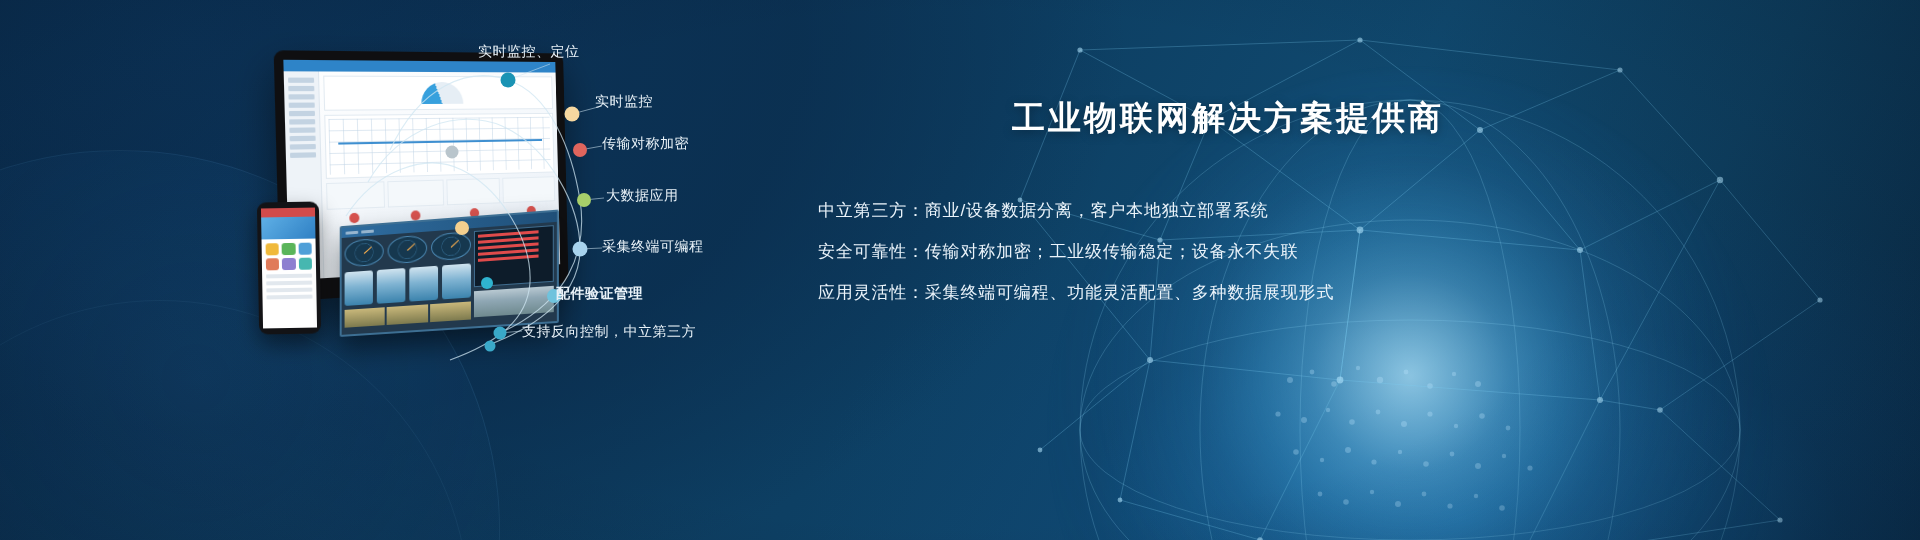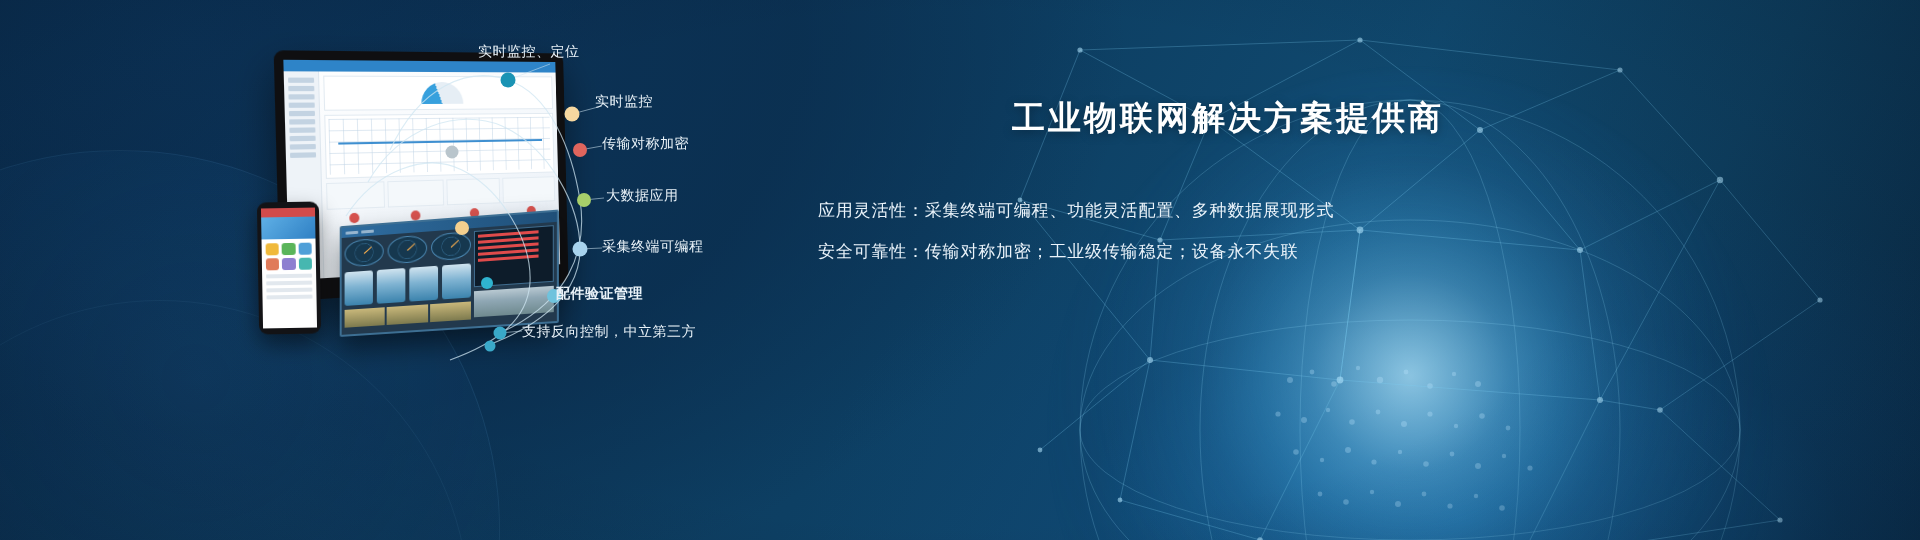--- a/index.html
+++ b/index.html
@@ -402,16 +402,17 @@
   <div class="node" style="left:304px;top:266px;width:14px;height:14px;background:#6fc3dd;"></div>
   <div class="node-label" style="left:306px;top:264px;font-weight:bold;">配件验证管理</div>
 
   <div class="node" style="left:250px;top:303px;width:13px;height:13px;background:#3aa9c9;"></div>
   <div class="node-label" style="left:272px;top:302px;">支持反向控制，中立第三方</div>
 </div>
 
 <div class="copy">
   <div class="headline">工业物联网解决方案提供商</div>
   <div class="bullets">
+    <div class="bullet">中立第三方：商业/设备数据分离，客户本地独立部署系统</div>
+    <div class="bullet">安全可靠性：传输对称加密；工业级传输稳定；设备永不失联</div>
     <div class="bullet">应用灵活性：采集终端可编程、功能灵活配置、多种数据展现形式</div>
-    <div class="bullet">安全可靠性：传输对称加密；工业级传输稳定；设备永不失联</div>
   </div>
 </div>
 
 </body></html>

